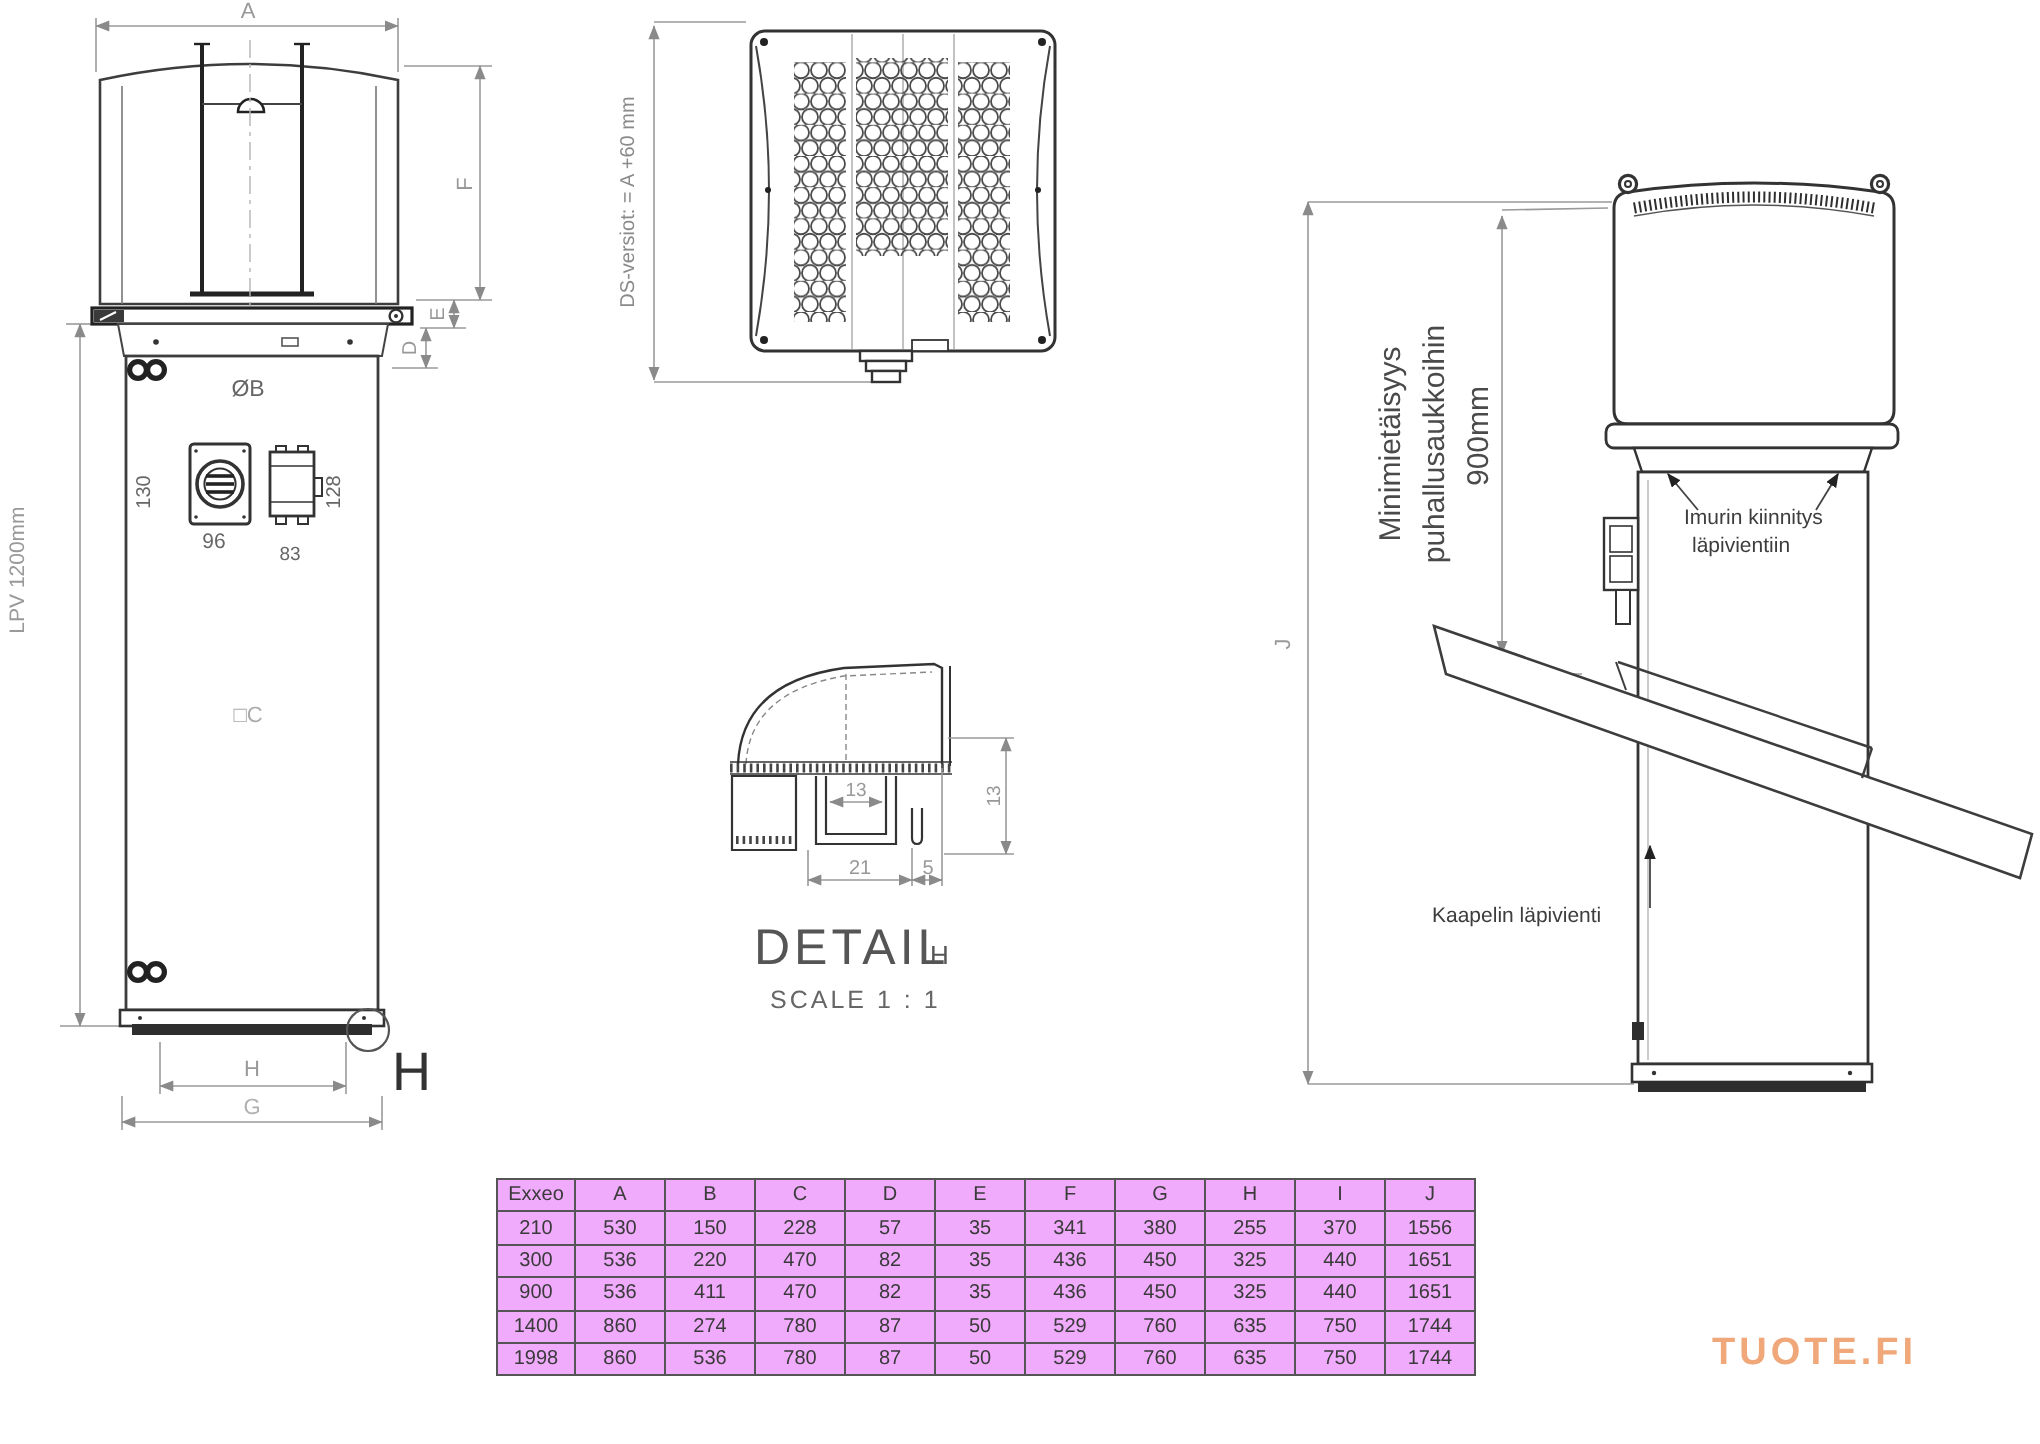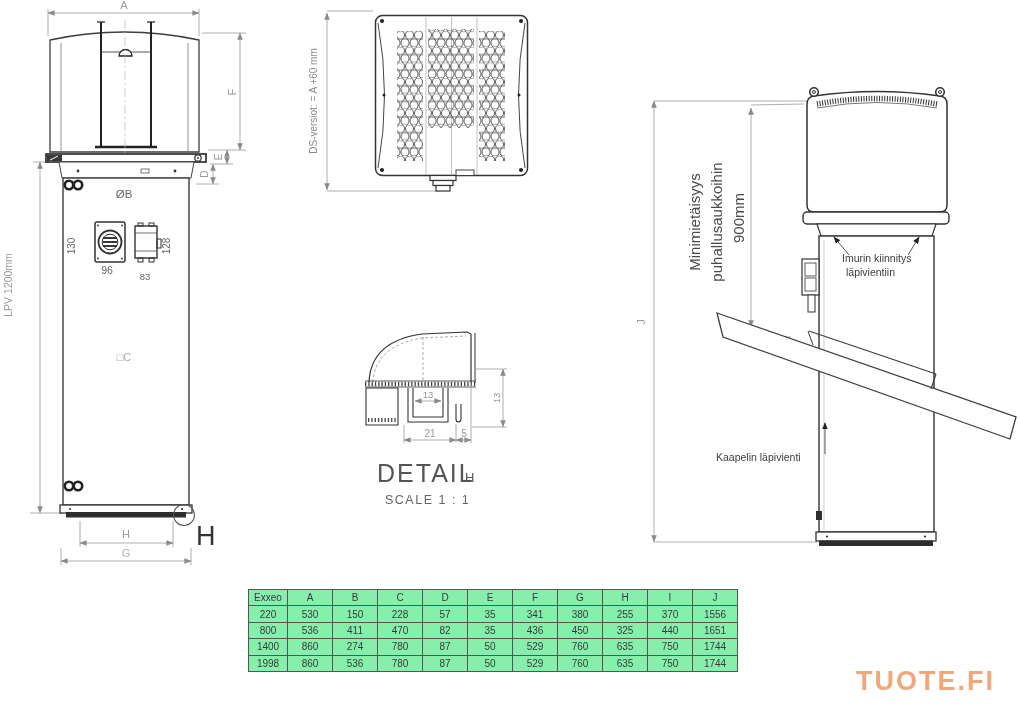--- a/index.html
+++ b/index.html
@@ -2,25 +2,25 @@
 <html><head>
 <meta charset="utf-8">
 <style>
   html,body{margin:0;padding:0;background:#fff;}
   #sheet{position:relative;width:1020px;height:722px;background:#fff;overflow:hidden;
          font-family:"Liberation Sans",sans-serif;}
   .abs{position:absolute;}
   svg text{font-family:"Liberation Sans",sans-serif;}
   .spec{position:absolute;left:248px;top:589px;width:490px;border-collapse:collapse;
         table-layout:fixed;font:10px "Liberation Sans",sans-serif;color:#3a3a3a;
-        background:#86efac;border:1.5px solid #444;}
+        background:#f0abfc;border:1.5px solid #444;}
   .spec th,.spec td{border:1px solid #555;text-align:center;padding:0;height:15.4px;
         font-weight:400;overflow:hidden;white-space:nowrap;}
   .spec th.first{width:38px;}
-  .logo{position:absolute;left:856px;top:666px;font-weight:700;font-size:27px;
+  .logo{position:absolute;left:856px;top:666px;font-weight:700;font-size:19px;
         color:#f0a87a;letter-spacing:2px;}
 </style>
 </head>
 <body>
 
 <div id="sheet">
 
   <svg class="abs" style="left:0;top:0" width="260" height="600" viewBox="0 0 260 600">
     <defs>
       <marker id="aL" viewBox="0 0 10 8" refX="9.5" refY="4" markerWidth="9" markerHeight="7" orient="auto-start-reverse">
@@ -312,34 +312,47 @@
           <th>E</th>
           <th>F</th>
           <th>G</th>
           <th>H</th>
           <th>I</th>
           <th>J</th>
         </tr>
     </thead>
     <tbody>
         <tr>
-          <td>220</td>
+          <td>210</td>
           <td>530</td>
           <td>150</td>
           <td>228</td>
           <td>57</td>
           <td>35</td>
           <td>341</td>
           <td>380</td>
           <td>255</td>
           <td>370</td>
           <td>1556</td>
         </tr>
         <tr>
-          <td>800</td>
+          <td>300</td>
+          <td>536</td>
+          <td>220</td>
+          <td>470</td>
+          <td>82</td>
+          <td>35</td>
+          <td>436</td>
+          <td>450</td>
+          <td>325</td>
+          <td>440</td>
+          <td>1651</td>
+        </tr>
+        <tr>
+          <td>900</td>
           <td>536</td>
           <td>411</td>
           <td>470</td>
           <td>82</td>
           <td>35</td>
           <td>436</td>
           <td>450</td>
           <td>325</td>
           <td>440</td>
           <td>1651</td>

